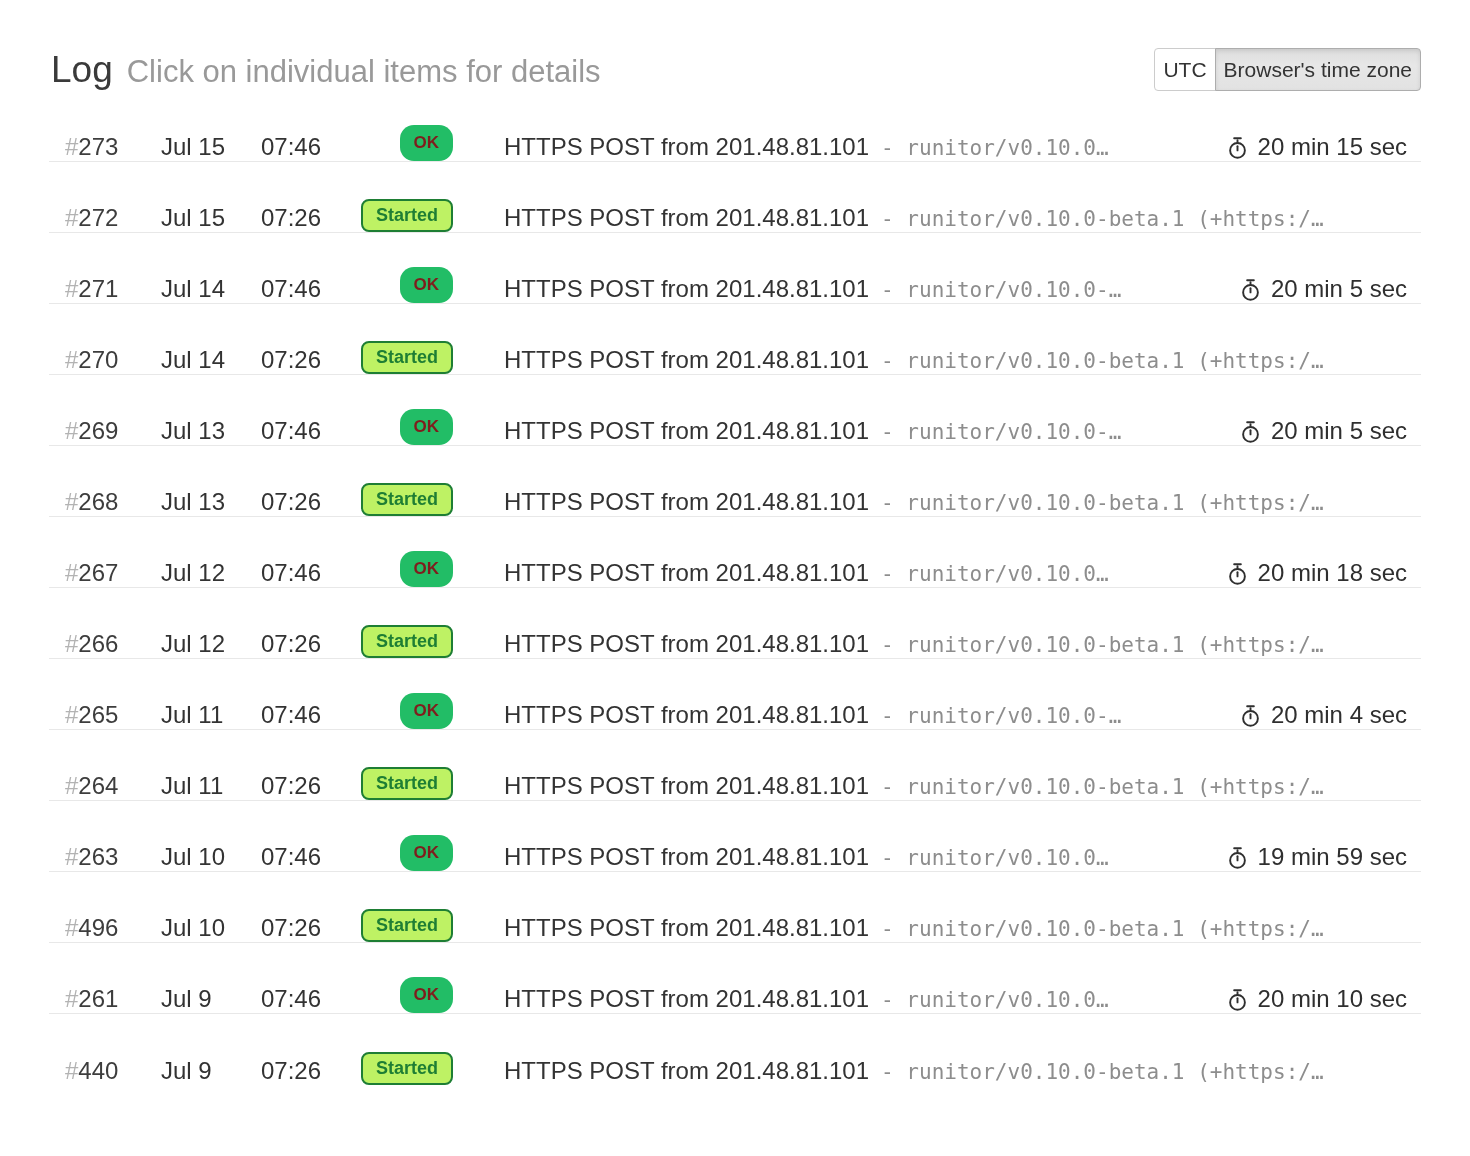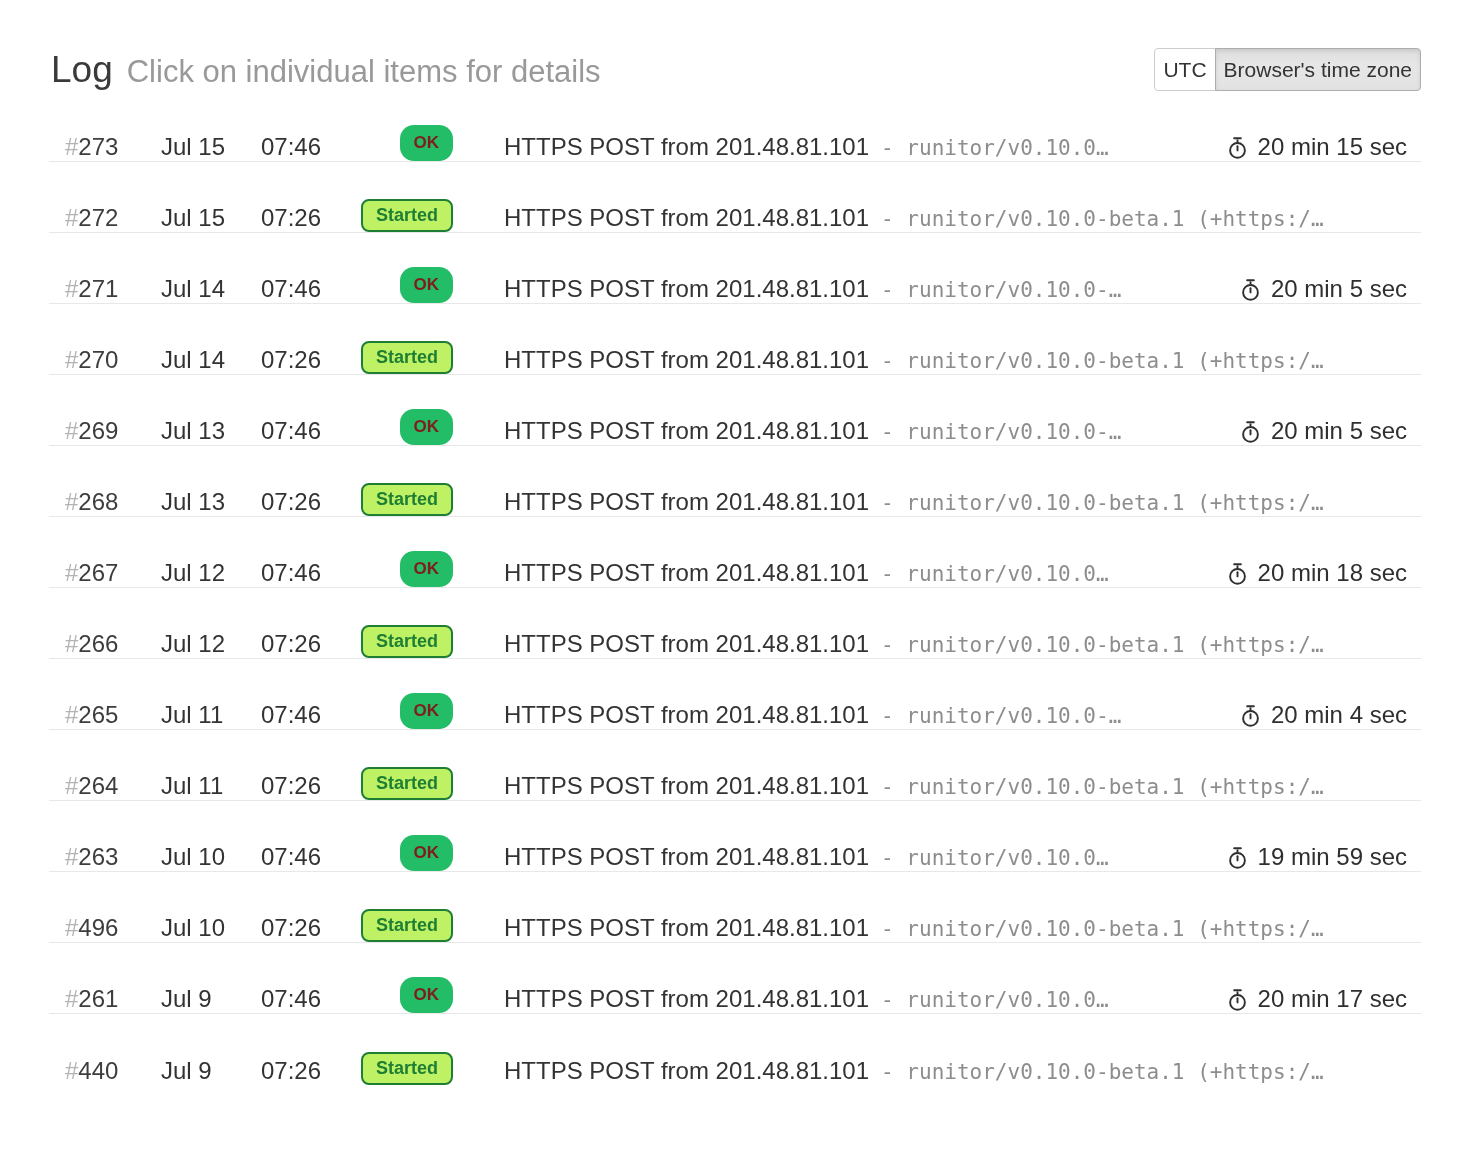--- a/index.html
+++ b/index.html
@@ -366,21 +366,21 @@
       <span class="event-main">HTTPS POST from 201.48.81.101</span>
       <span class="event-agent">- runitor/v0.10.0…</span>
     </span>
     <span class="col-duration">
       <svg width="23" height="23" viewBox="0 0 24 24" fill="none" stroke="#2f2f2f" stroke-width="2" stroke-linecap="round">
         <line x1="8.5" y1="2.3" x2="15.5" y2="2.3"></line>
         <line x1="12" y1="4.3" x2="12" y2="6.6"></line>
         <circle cx="12" cy="15" r="7.7"></circle>
         <line x1="12" y1="15" x2="12" y2="10.6"></line>
       </svg>
-      <span>20 min 17 sec</span>
+      <span>20 min 10 sec</span>
     </span>
   </div>
 
   <div class="row">
     <span class="col-id"><span class="hash">#</span><span class="num">440</span></span>
     <span class="col-date">Jul 9</span>
     <span class="col-time">07:26</span>
     <span class="col-badge">
       <span class="badge started">Started</span>
     </span>

